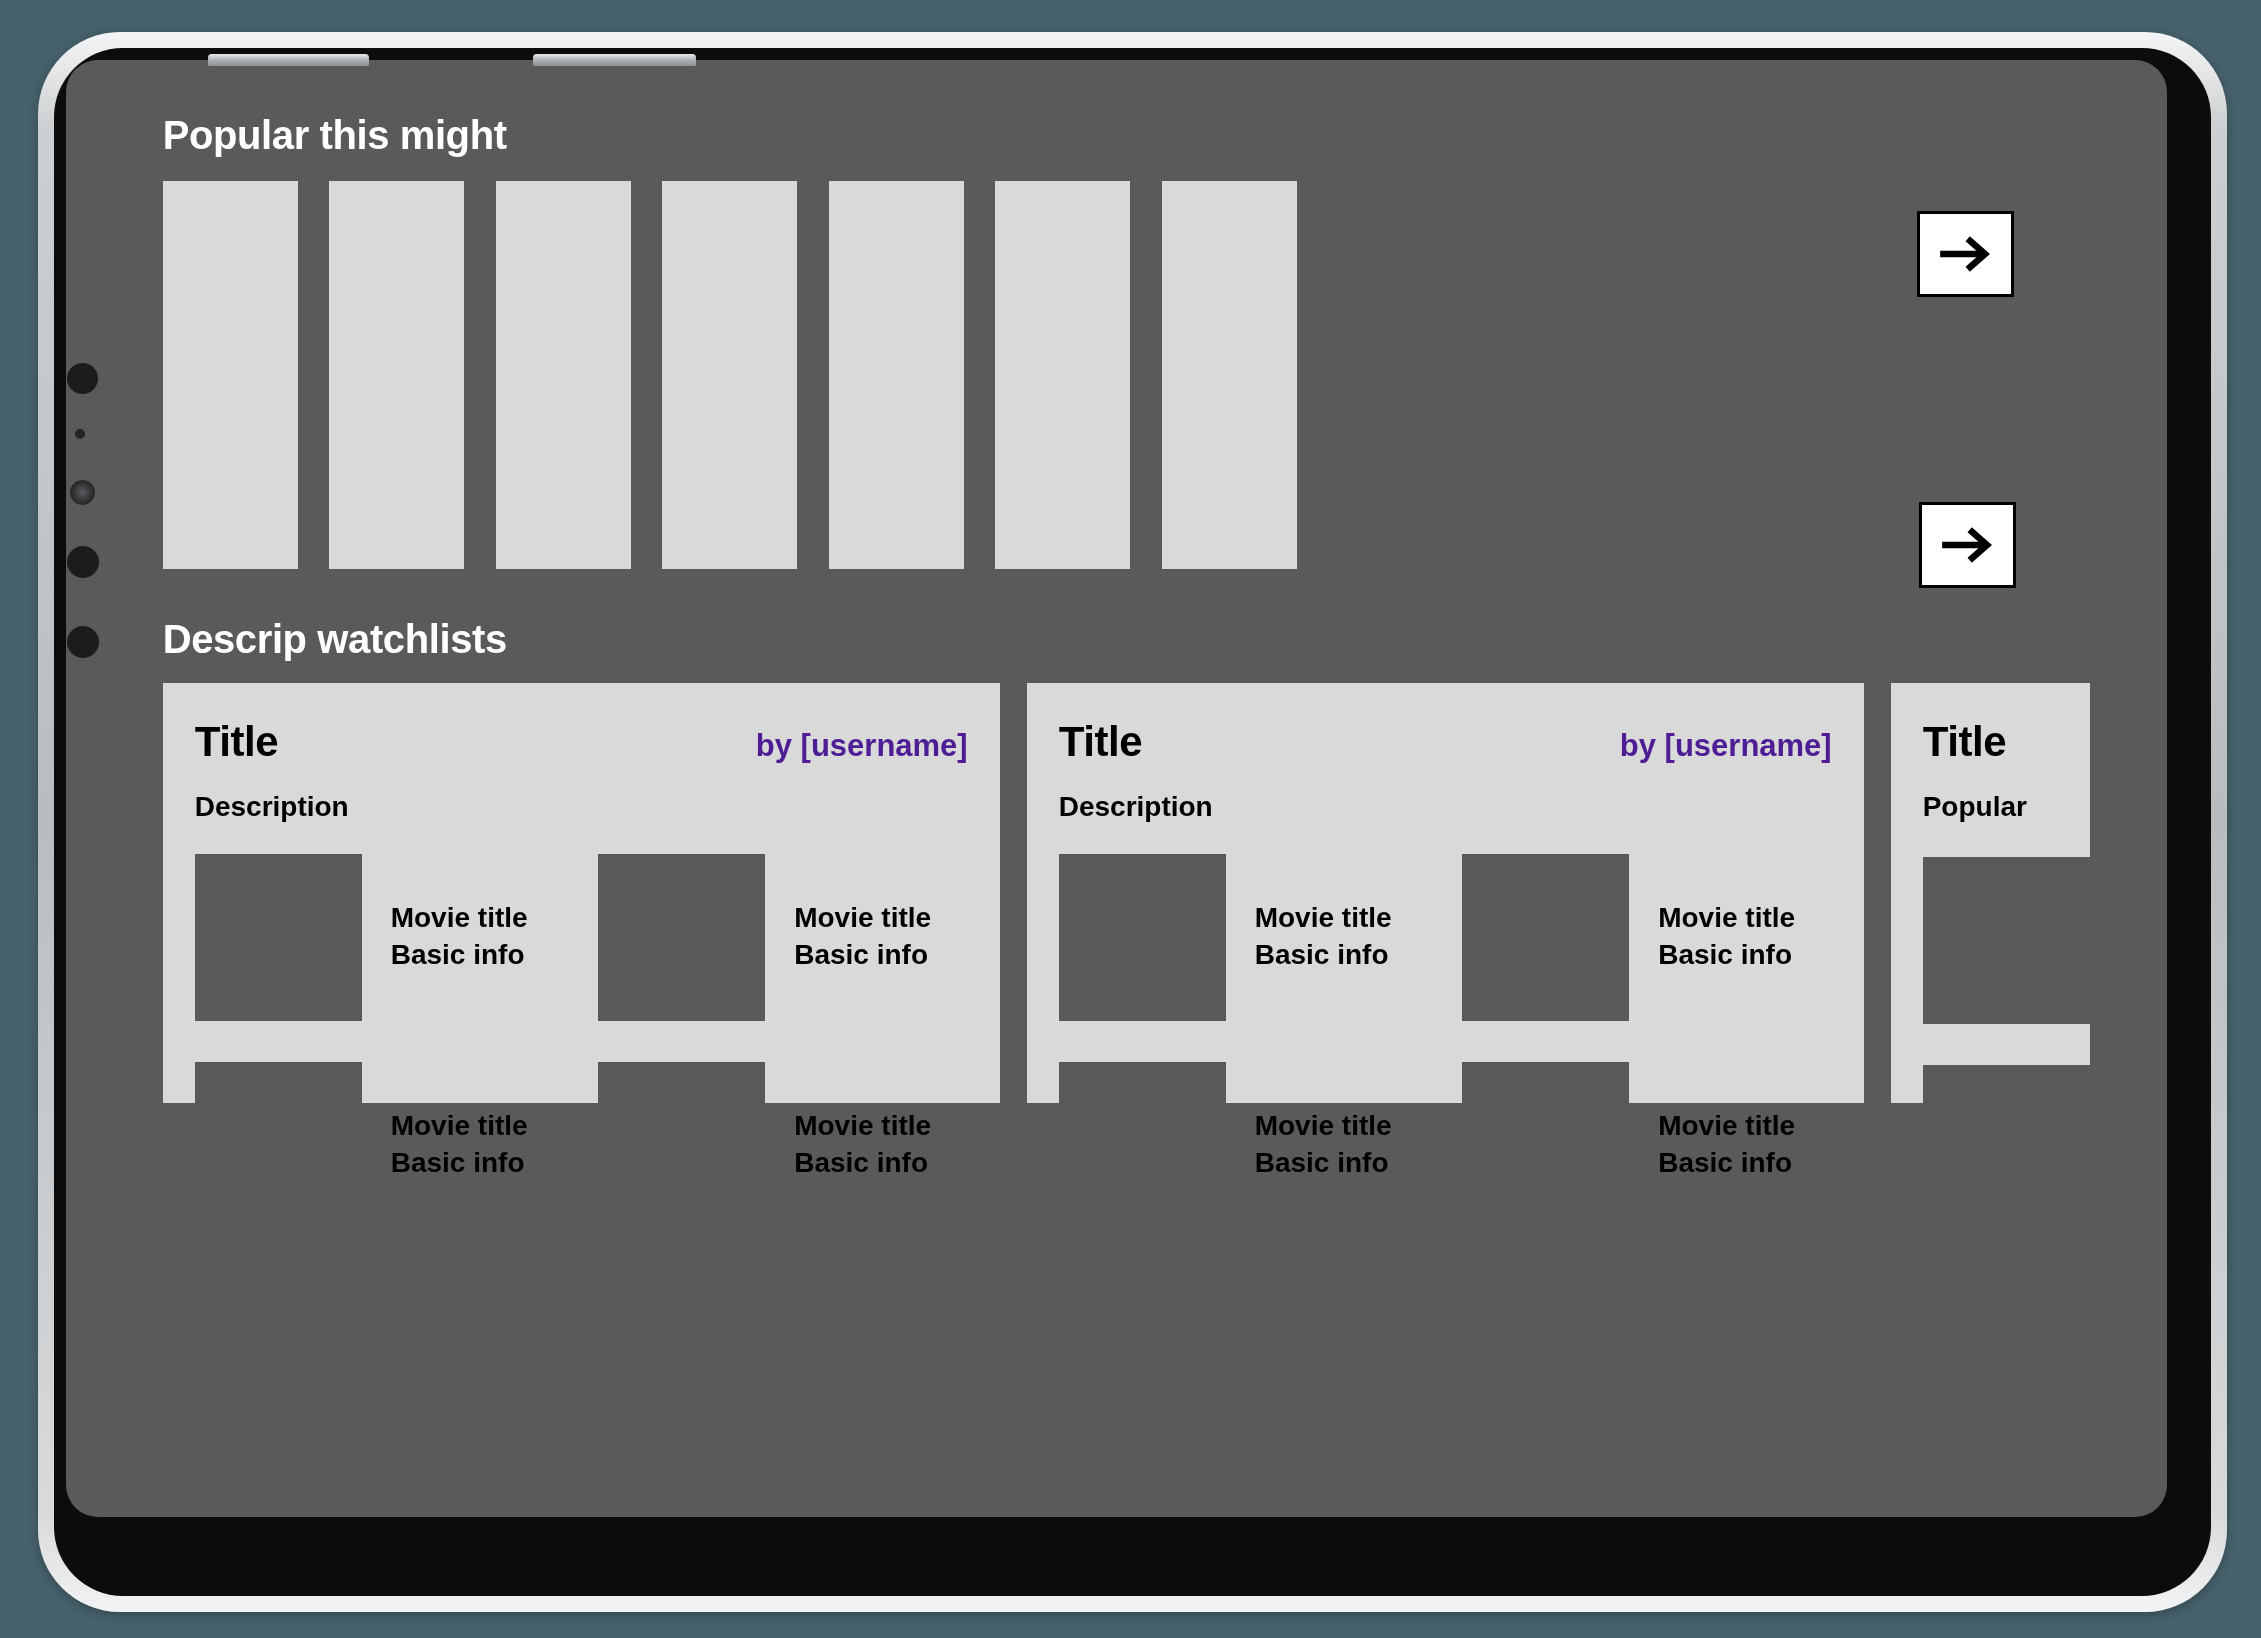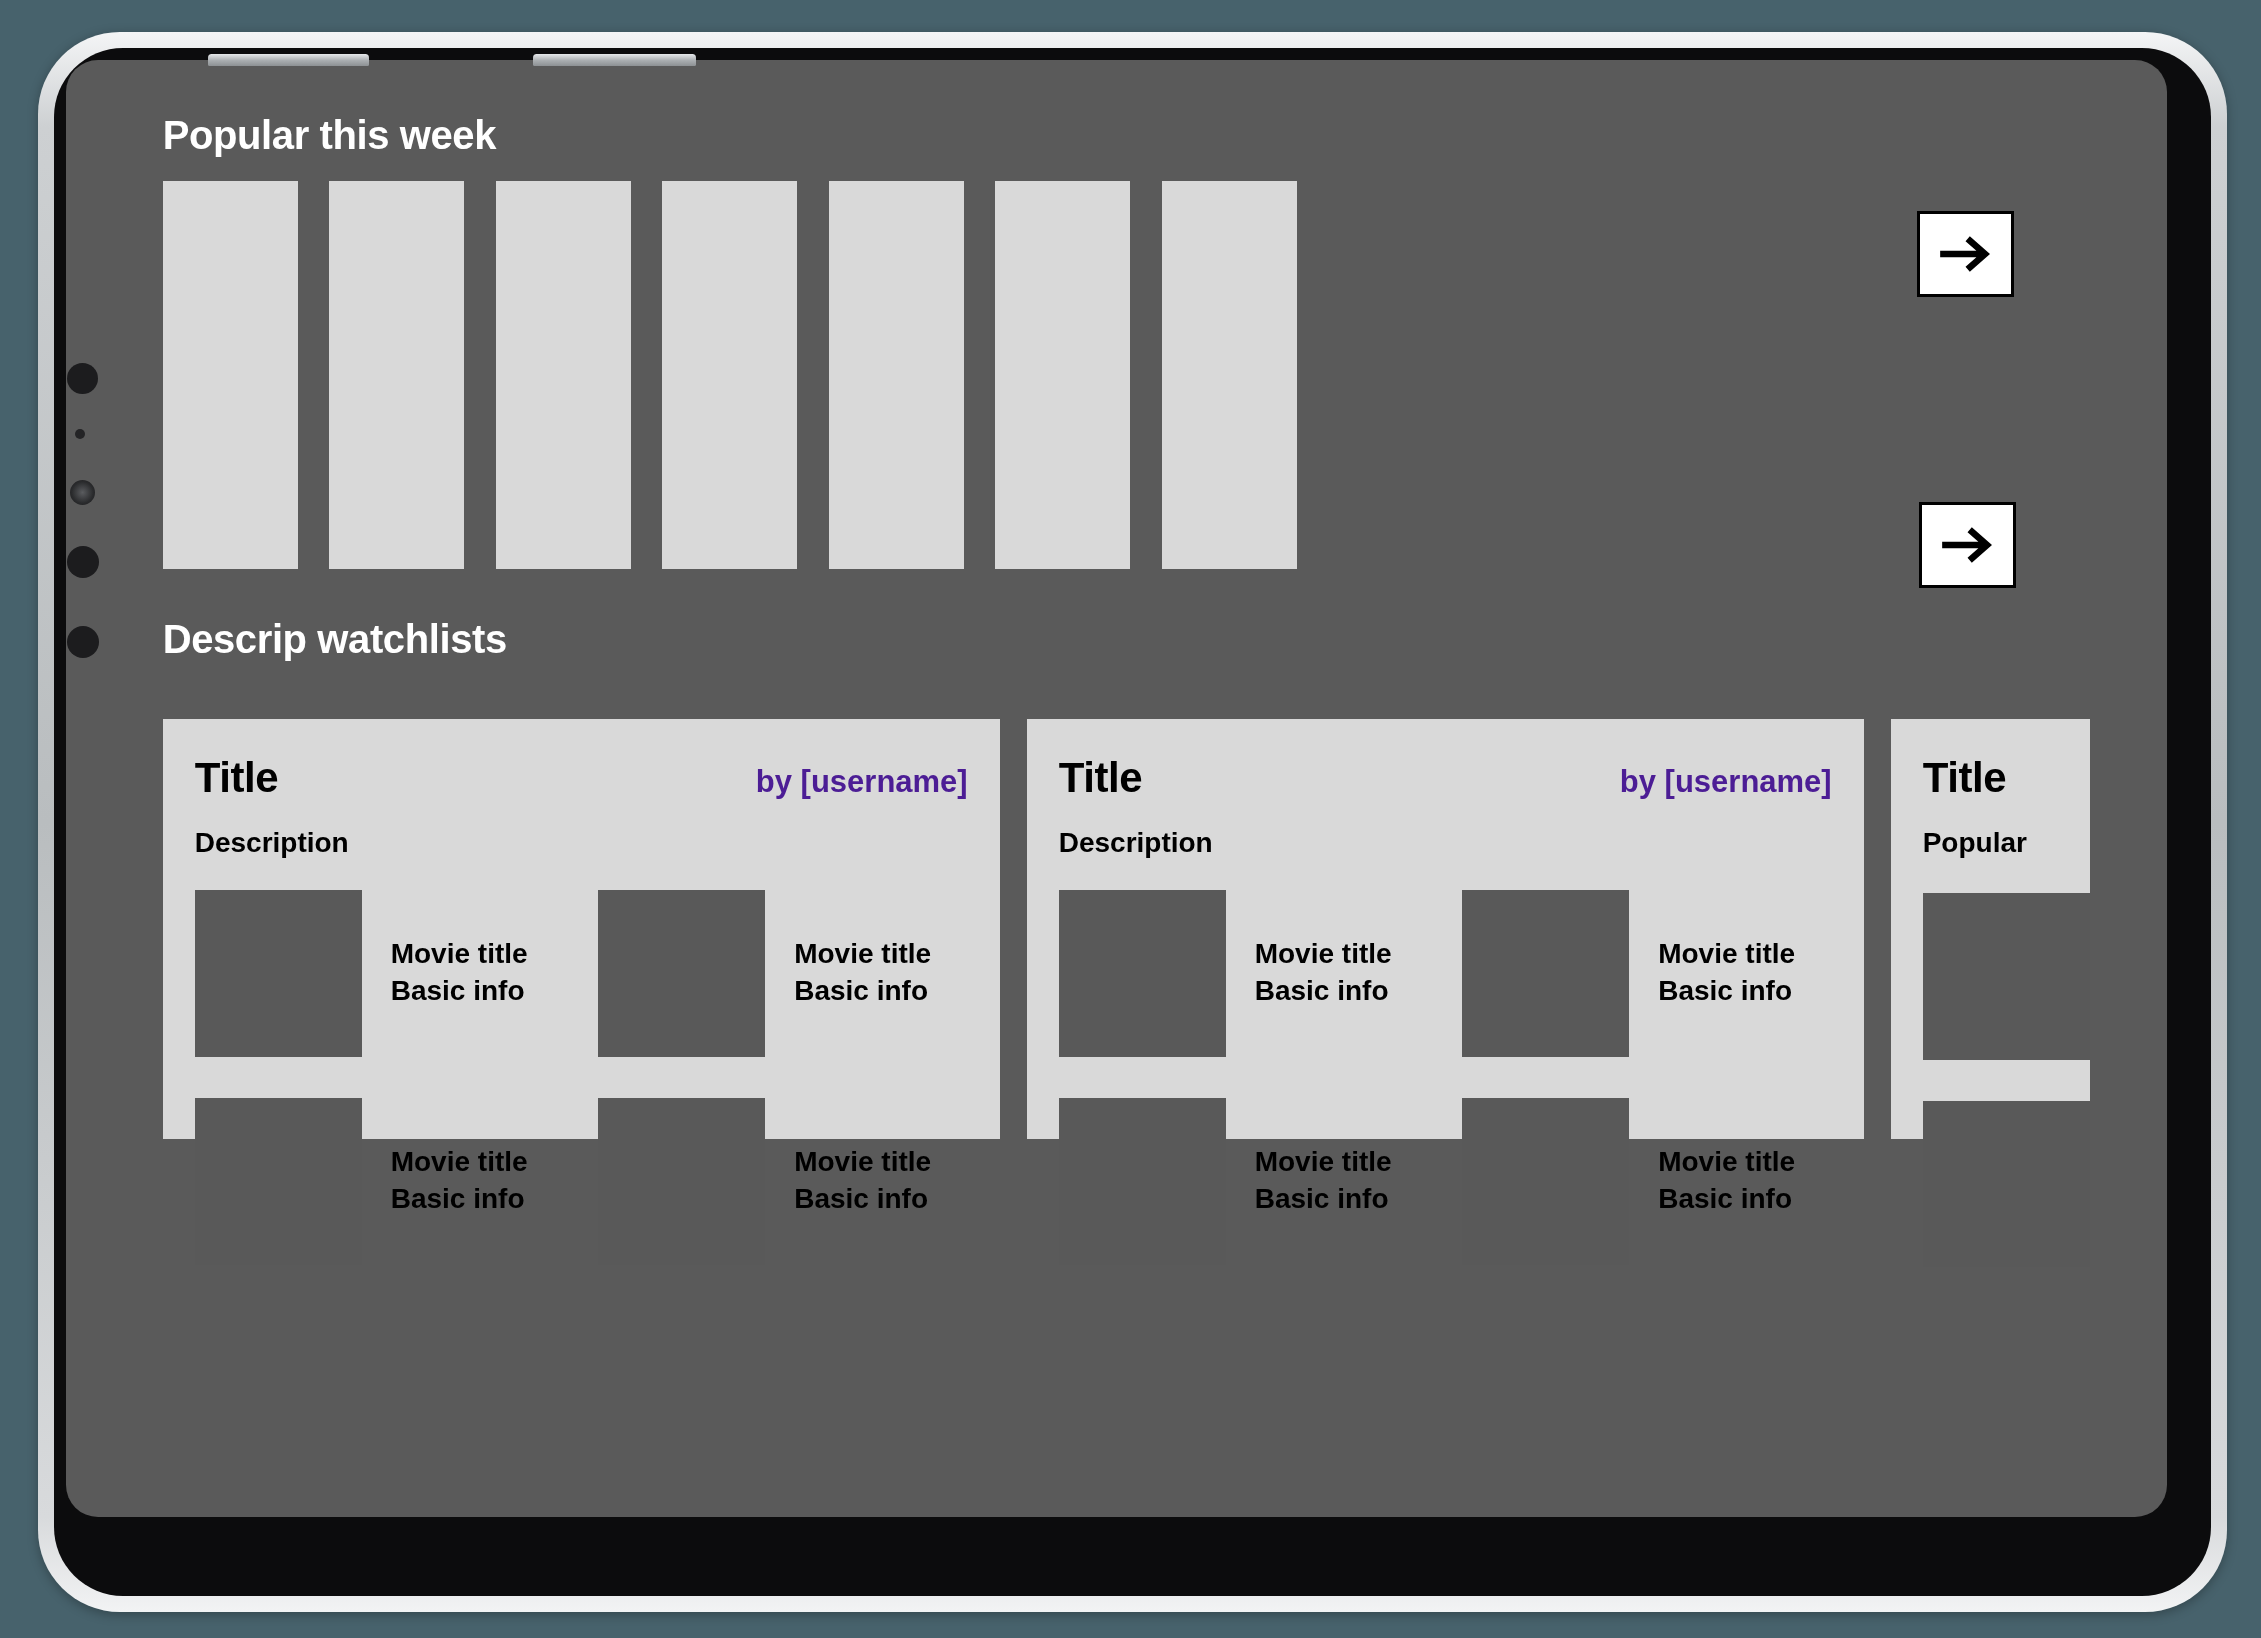--- a/index.html
+++ b/index.html
@@ -127,21 +127,20 @@
     display: flex;
     gap: 27px;
     overflow: hidden;
   }
   .watchlist-card {
     flex: 0 0 837px;
     height: 420px;
     background: #d9d9d9;
     padding: 35px 32px 0 32px;
     position: relative;
-    margin-top: 36px;
   }
   .watchlist-card.clipped { flex: 0 0 157px; padding: 35px 0 0 32px; }
 
   .watchlist-card-header {
     display: flex;
     align-items: baseline;
     justify-content: space-between;
   }
   .watchlist-title {
     color: #000000;
@@ -223,21 +222,21 @@
 
     <div class="bezel-dot" id="front-camera-dot"></div>
     <div class="bezel-dot" id="ambient-sensor-dot"></div>
     <div class="bezel-dot" id="speaker-dot"></div>
     <div class="bezel-dot" id="mic-dot-a"></div>
     <div class="bezel-dot" id="mic-dot-b"></div>
 
     <div id="content-panel">
 
       <section id="popular-section">
-        <h2 class="section-heading">Popular this week</h2>
+        <h2 class="section-heading">Popular this might</h2>
 
         <div id="popular-row">
           <div class="poster-tile"></div>
           <div class="poster-tile"></div>
           <div class="poster-tile"></div>
           <div class="poster-tile"></div>
           <div class="poster-tile"></div>
           <div class="poster-tile"></div>
           <div class="poster-tile"></div>
         </div>

